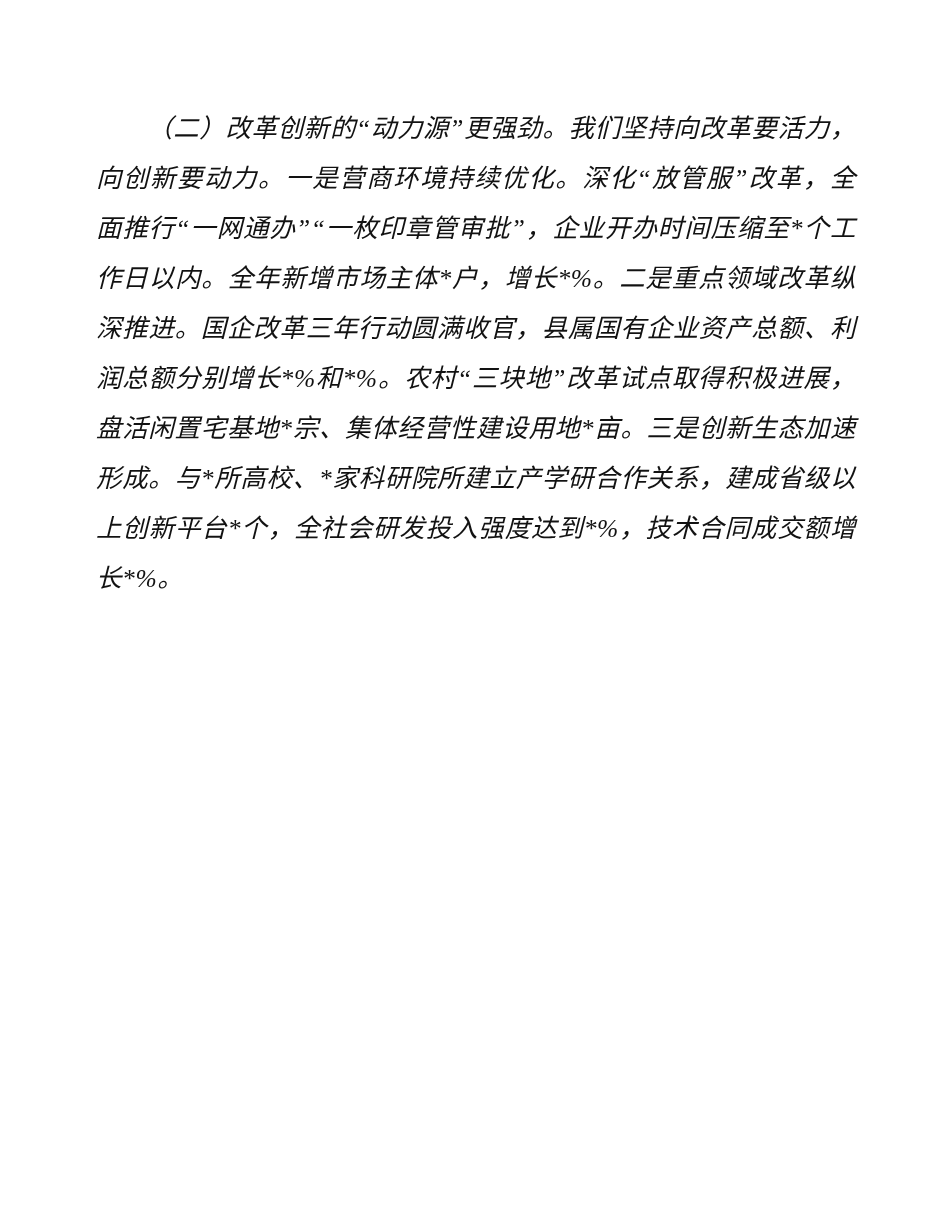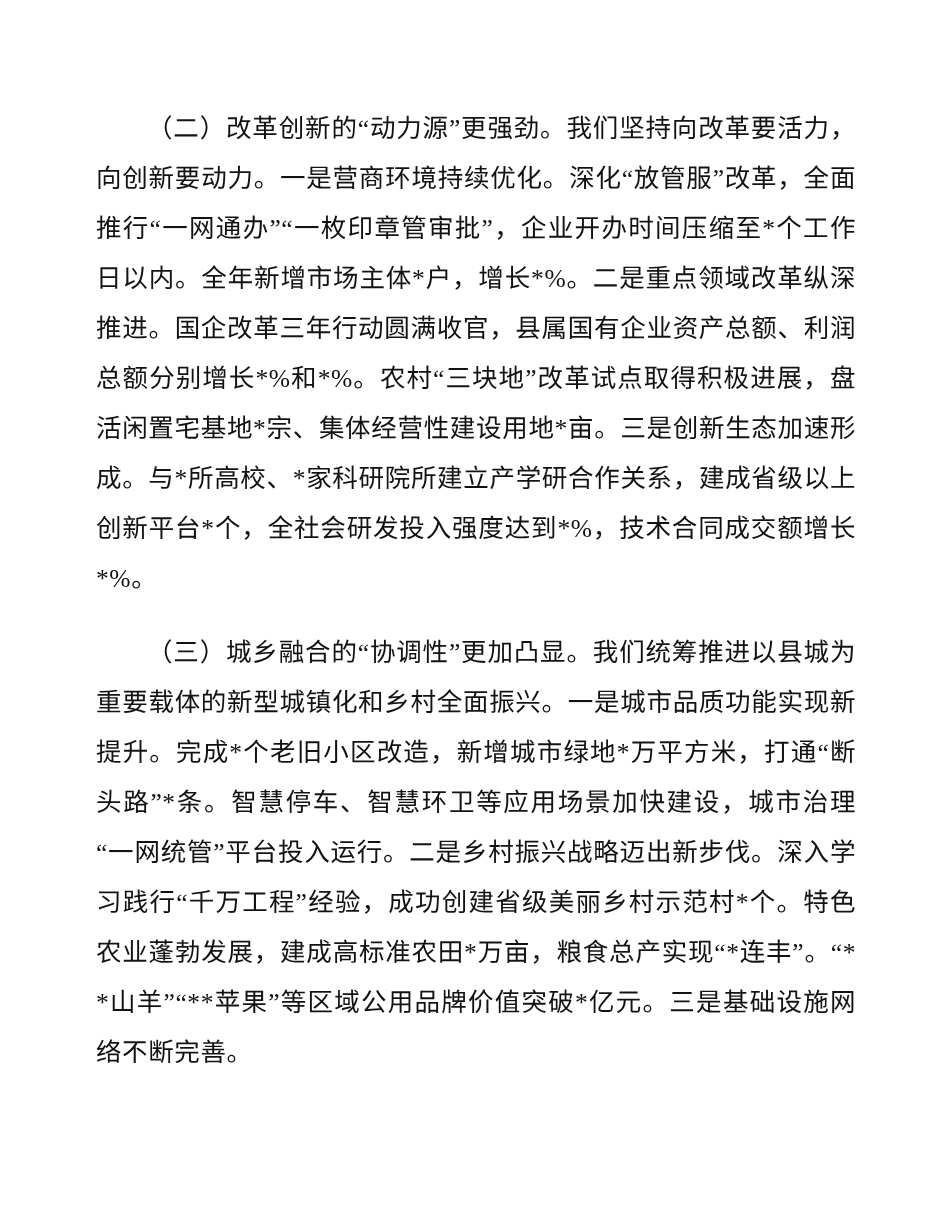--- a/index.html
+++ b/index.html
@@ -16,20 +16,21 @@
     margin: 0 auto;
     overflow: hidden;
     box-sizing: border-box;
   }
   .doc-body {
     position: absolute;
     left: 96px;
     top: 104px;
     width: 760px;
     box-sizing: border-box;
+    font-style: italic;
   }
   .para {
     font-family: "Liberation Serif", "DejaVu Serif", serif;
     font-size: 25.5px;
     line-height: 50px;
     color: #121212;
     text-align: justify;
     text-justify: inter-ideograph;
     letter-spacing: 0.6px;
     margin: 0 0 24px 0;
@@ -39,15 +40,14 @@
   .para:last-child {
     margin-bottom: 0;
   }
 </style>
 </head>
 <body>
 
 <div class="page">
   <div class="doc-body">
     <p class="para">（二）改革创新的“动力源”更强劲。我们坚持向改革要活力，向创新要动力。一是营商环境持续优化。深化“放管服”改革，全面推行“一网通办”“一枚印章管审批”，企业开办时间压缩至*个工作日以内。全年新增市场主体*户，增长*%。二是重点领域改革纵深推进。国企改革三年行动圆满收官，县属国有企业资产总额、利润总额分别增长*%和*%。农村“三块地”改革试点取得积极进展，盘活闲置宅基地*宗、集体经营性建设用地*亩。三是创新生态加速形成。与*所高校、*家科研院所建立产学研合作关系，建成省级以上创新平台*个，全社会研发投入强度达到*%，技术合同成交额增长*%。</p>
-    <p class="para">（三）城乡融合的“协调性”更加凸显。我们统筹推进以县城为重要载体的新型城镇化和乡村全面振兴。一是城市品质功能实现新提升。完成*个老旧小区改造，新增城市绿地*万平方米，打通“断头路”*条。智慧停车、智慧环卫等应用场景加快建设，城市治理“一网统管”平台投入运行。二是乡村振兴战略迈出新步伐。深入学习践行“千万工程”经验，成功创建省级美丽乡村示范村*个。特色农业蓬勃发展，建成高标准农田*万亩，粮食总产实现“*连丰”。“**山羊”“**苹果”等区域公用品牌价值突破*亿元。三是基础设施网络不断完善。</p>
   </div>
 </div>
 
 </body></html>

